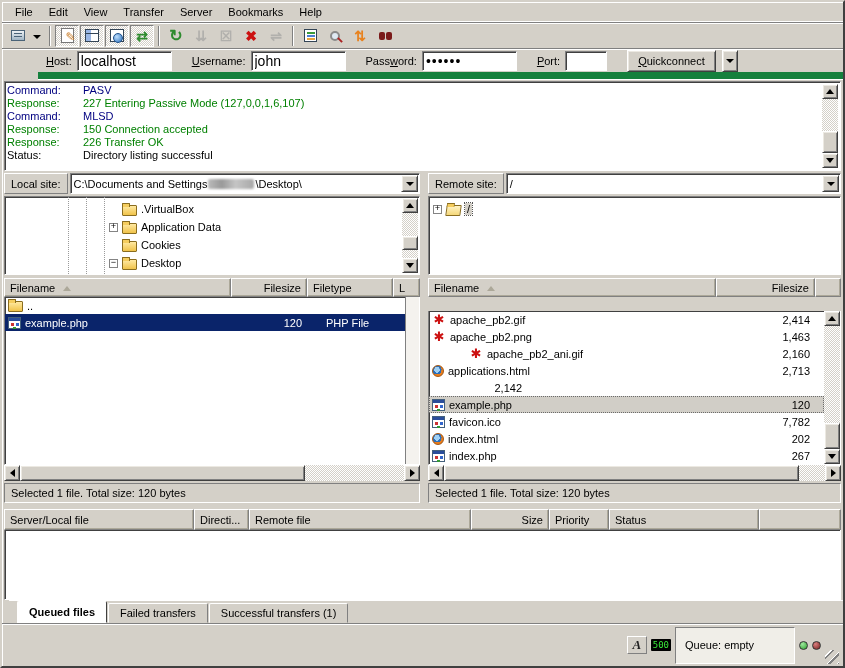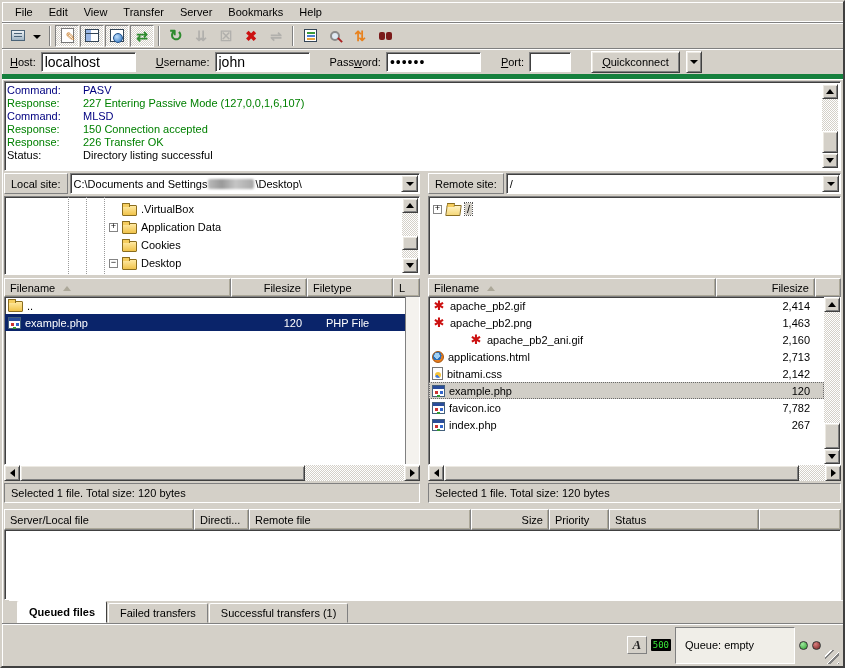--- a/index.html
+++ b/index.html
@@ -53,21 +53,21 @@
   .ic-mag { width:10px; height:10px; border:2px solid #8a8a8a; border-radius:50%; position:relative; background:#dfe9f2; }
   .ic-mag::after { content:""; position:absolute; width:6px; height:2px; background:#a22; right:-5px; bottom:-2px; transform:rotate(45deg); }
   .ic-filter { width:13px; height:13px; background:#fff; border:1px solid #345; position:relative; }
   .ic-filter::after { content:""; position:absolute; left:2px; top:2px; width:8px; height:2px; background:#3a9a3a;
                       box-shadow:0 3px 0 #4a7dd4, 0 6px 0 #e8a23b; }
   .ic-binoc { width:6px; height:8px; background:#7a1a1a; border-radius:2px; position:relative; margin-right:6px; }
   .ic-binoc::after { content:""; position:absolute; left:7px; top:0; width:6px; height:8px; background:#7a1a1a; border-radius:2px; }
 
   
   .quickbar { height:30px; flex:none; display:flex; align-items:center; padding-left:8px; gap:5px;
-              border-bottom:5px solid #15803d; box-shadow:0 1px 0 #fff; }
+              border-bottom:7px solid #15803d; box-shadow:0 1px 0 #fff;margin-left:36px; }
   .qc-label { white-space:nowrap; }
   .qc-label u { text-decoration:underline; }
   .qc-input { height:20px; background:#fff; border:1px solid; border-color:#808080 #fff #fff #808080;
               box-shadow:inset 1px 1px 0 #404040; padding:2px 3px; font-family:"Liberation Sans",sans-serif; font-size:14px; }
   .qc-host { width:95px; } .qc-user { width:95px; } .qc-pass { width:95px; letter-spacing:1px; } .qc-port { width:42px; }
   .qc-btn { height:22px; padding:0 10px; background:#d4d0c8; border:1px solid; border-color:#fff #404040 #404040 #fff;
             box-shadow:inset 1px 1px 0 #ece9e2, inset -1px -1px 0 #808080; font-size:11px; }
   .qc-drop { width:16px; height:22px; display:flex; align-items:center; justify-content:center; background:#d4d0c8;
              border:1px solid; border-color:#fff #404040 #404040 #fff; box-shadow:inset 1px 1px 0 #ece9e2, inset -1px -1px 0 #808080; margin-left:1px; }
   .qc-drop::after { content:""; width:0; height:0; border:4px solid transparent; border-top-color:#000; margin-top:4px; }
@@ -426,21 +426,21 @@
         <span class="hdr-cell" style="width:288px;">
             <span>Filename</span>
             <span class="sort-asc"></span>
           </span>
         <span class="hdr-cell hdr-right" style="width:99px;">
             <span>Filesize</span>
           </span>
         <span class="hdr-cell" style="flex:1;"></span>
       </div>
 
-      <div class="list-box" style="padding-right:16px;">
+      <div class="list-box" style="padding-right:16px;margin-top:14px;">
         <div class="file-row">
           <span class="cell-name" style="width:288px;">
               <span class="i-img"></span>
               <span>apache_pb2.gif</span>
             </span>
           <span class="cell cell-num" style="width:99px;">2,414</span>
         </div>
         <div class="file-row">
           <span class="cell-name" style="width:288px;">
               <span class="i-img"></span>
@@ -456,39 +456,42 @@
           <span class="cell cell-num" style="width:99px;">2,160</span>
         </div>
         <div class="file-row">
           <span class="cell-name" style="width:288px;">
               <span class="i-ff"></span>
               <span>applications.html</span>
             </span>
           <span class="cell cell-num" style="width:99px;">2,713</span>
         </div>
         <div class="file-row">
-          <span class="cell-name" style="width:288px;">
-              <span class="i-css"></span>
-              <span>bitnami.css</span>
-            </span>
           <span class="cell cell-num" style="width:99px;">2,142</span>
         </div>
         <div class="file-row row-sel-inactive">
           <span class="cell-name" style="width:288px;">
               <span class="i-win"></span>
               <span>example.php</span>
             </span>
           <span class="cell cell-num" style="width:99px;">120</span>
         </div>
         <div class="file-row">
           <span class="cell-name" style="width:288px;">
               <span class="i-win"></span>
               <span>favicon.ico</span>
             </span>
           <span class="cell cell-num" style="width:99px;">7,782</span>
+        </div>
+        <div class="file-row">
+          <span class="cell-name" style="width:288px;">
+              <span class="i-ff"></span>
+              <span>index.html</span>
+            </span>
+          <span class="cell cell-num" style="width:99px;">202</span>
         </div>
         <div class="file-row">
           <span class="cell-name" style="width:288px;">
               <span class="i-win"></span>
               <span>index.php</span>
             </span>
           <span class="cell cell-num" style="width:99px;">267</span>
         </div>
         <div class="vscroll" style="top:0; right:0; bottom:0;">
           <span class="sb-btn sb-up">

